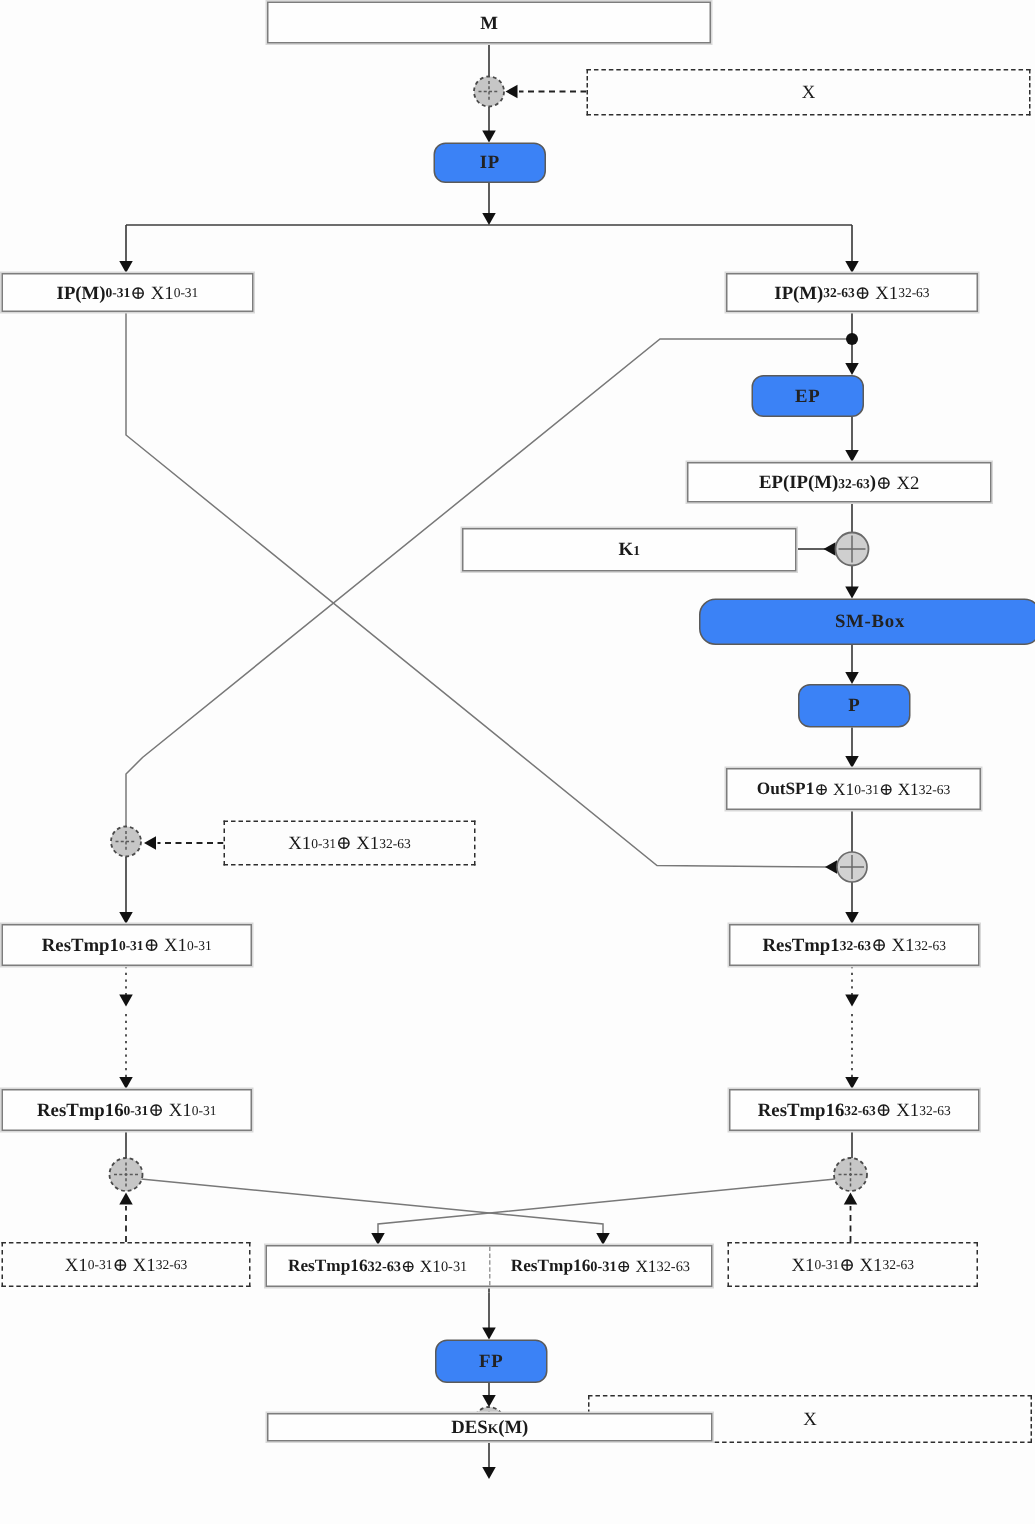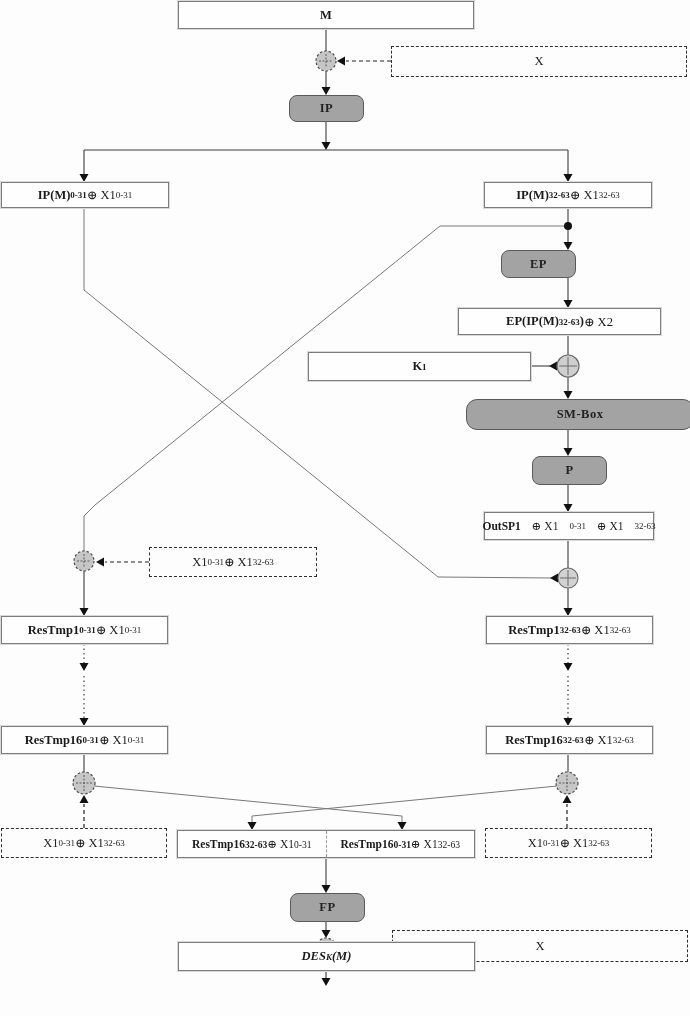--- a/index.html
+++ b/index.html
@@ -22,29 +22,29 @@
     box-sizing:border-box;
   }
   .box sub{font-size:9px;line-height:0;}
   .b{font-weight:bold;}
   .dashedbox{
     background:#fdfdfd;
     border:1.5px dashed #2e2e2e;
     box-shadow:none;
   }
   .opbox{
-    background:#a3a3a3;
+    background:#3b82f6;
     border:1.5px solid #5a5a5a;
     border-radius:8px;
     box-shadow:none;
     font-weight:bold;letter-spacing:.5px;
     color:#222;
   }
   .opbox.wide{border-radius:11px;}
-  .tight{font-size:11.5px;gap:11px;}
+  .tight{font-size:11.5px;}
   .swapwrap{
     position:absolute;display:flex;
     background:#fefefe;border:1px solid #7d7d7d;
     box-shadow:0 0 0 1px #d9d9d9;
     z-index:2;box-sizing:border-box;
   }
   .swaphalf{
     flex:1;display:flex;align-items:center;justify-content:center;
     font-size:11.5px;white-space:nowrap;color:#1a1a1a;
   }
@@ -294,19 +294,19 @@
   </div>
 
   <div class="box opbox" style="left:290px;top:893px;width:75px;height:29px;align-items:center;">
     <span>FP</span>
   </div>
 
   <div class="box dashedbox" style="left:392px;top:930px;width:296px;height:32px;">
     <span>X</span>
   </div>
 
-  <div class="box" style="left:178px;top:942px;width:297px;height:29px;font-style:italic;">
+  <div class="box" style="left:178px;top:942px;width:297px;height:19px;">
     <span class="b">DES</span>
       <sub class="b">K</sub>
       <span class="b">(M)</span>
   </div>
 
 </div>
 
 </body></html>

